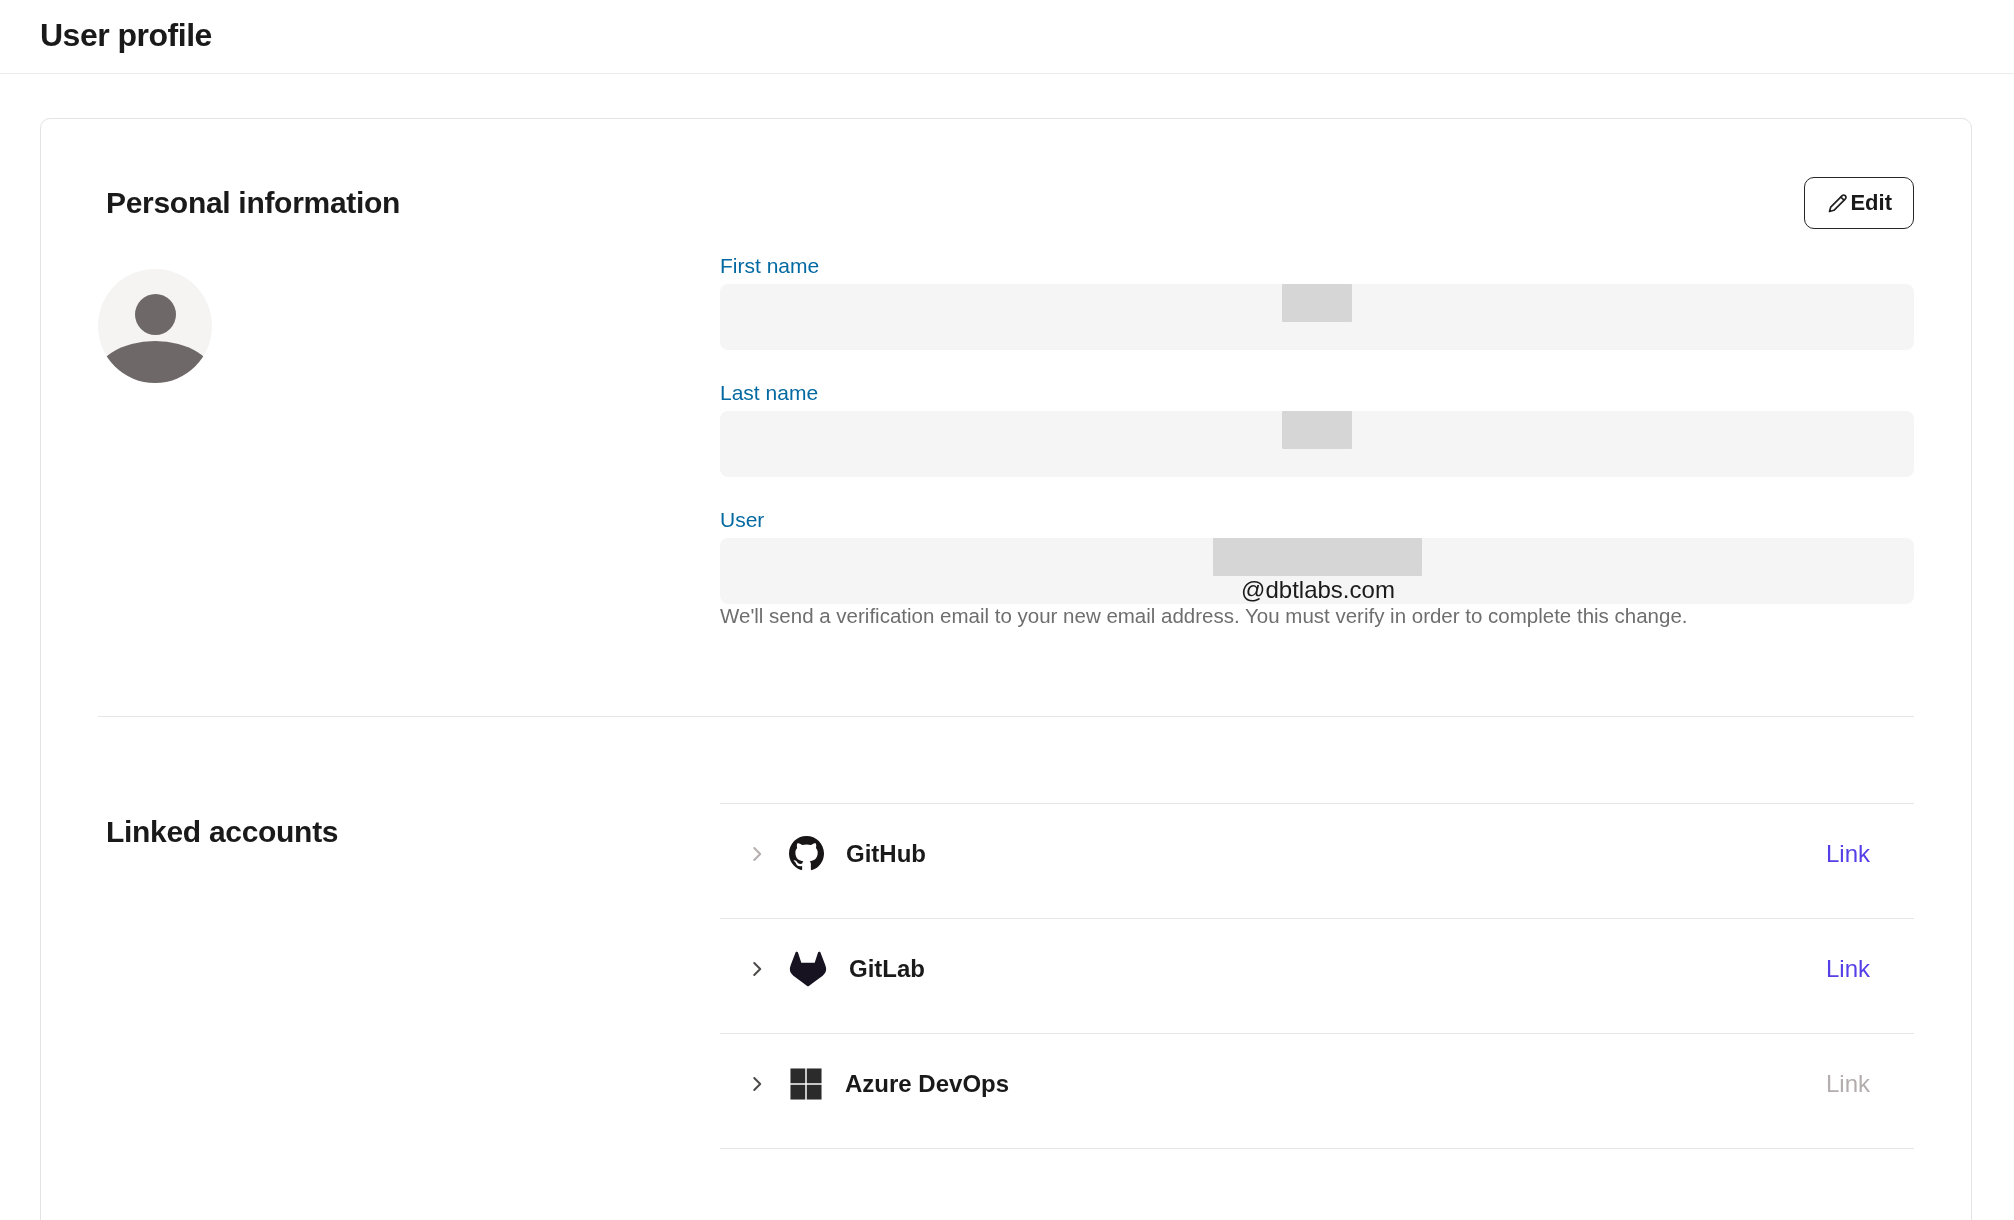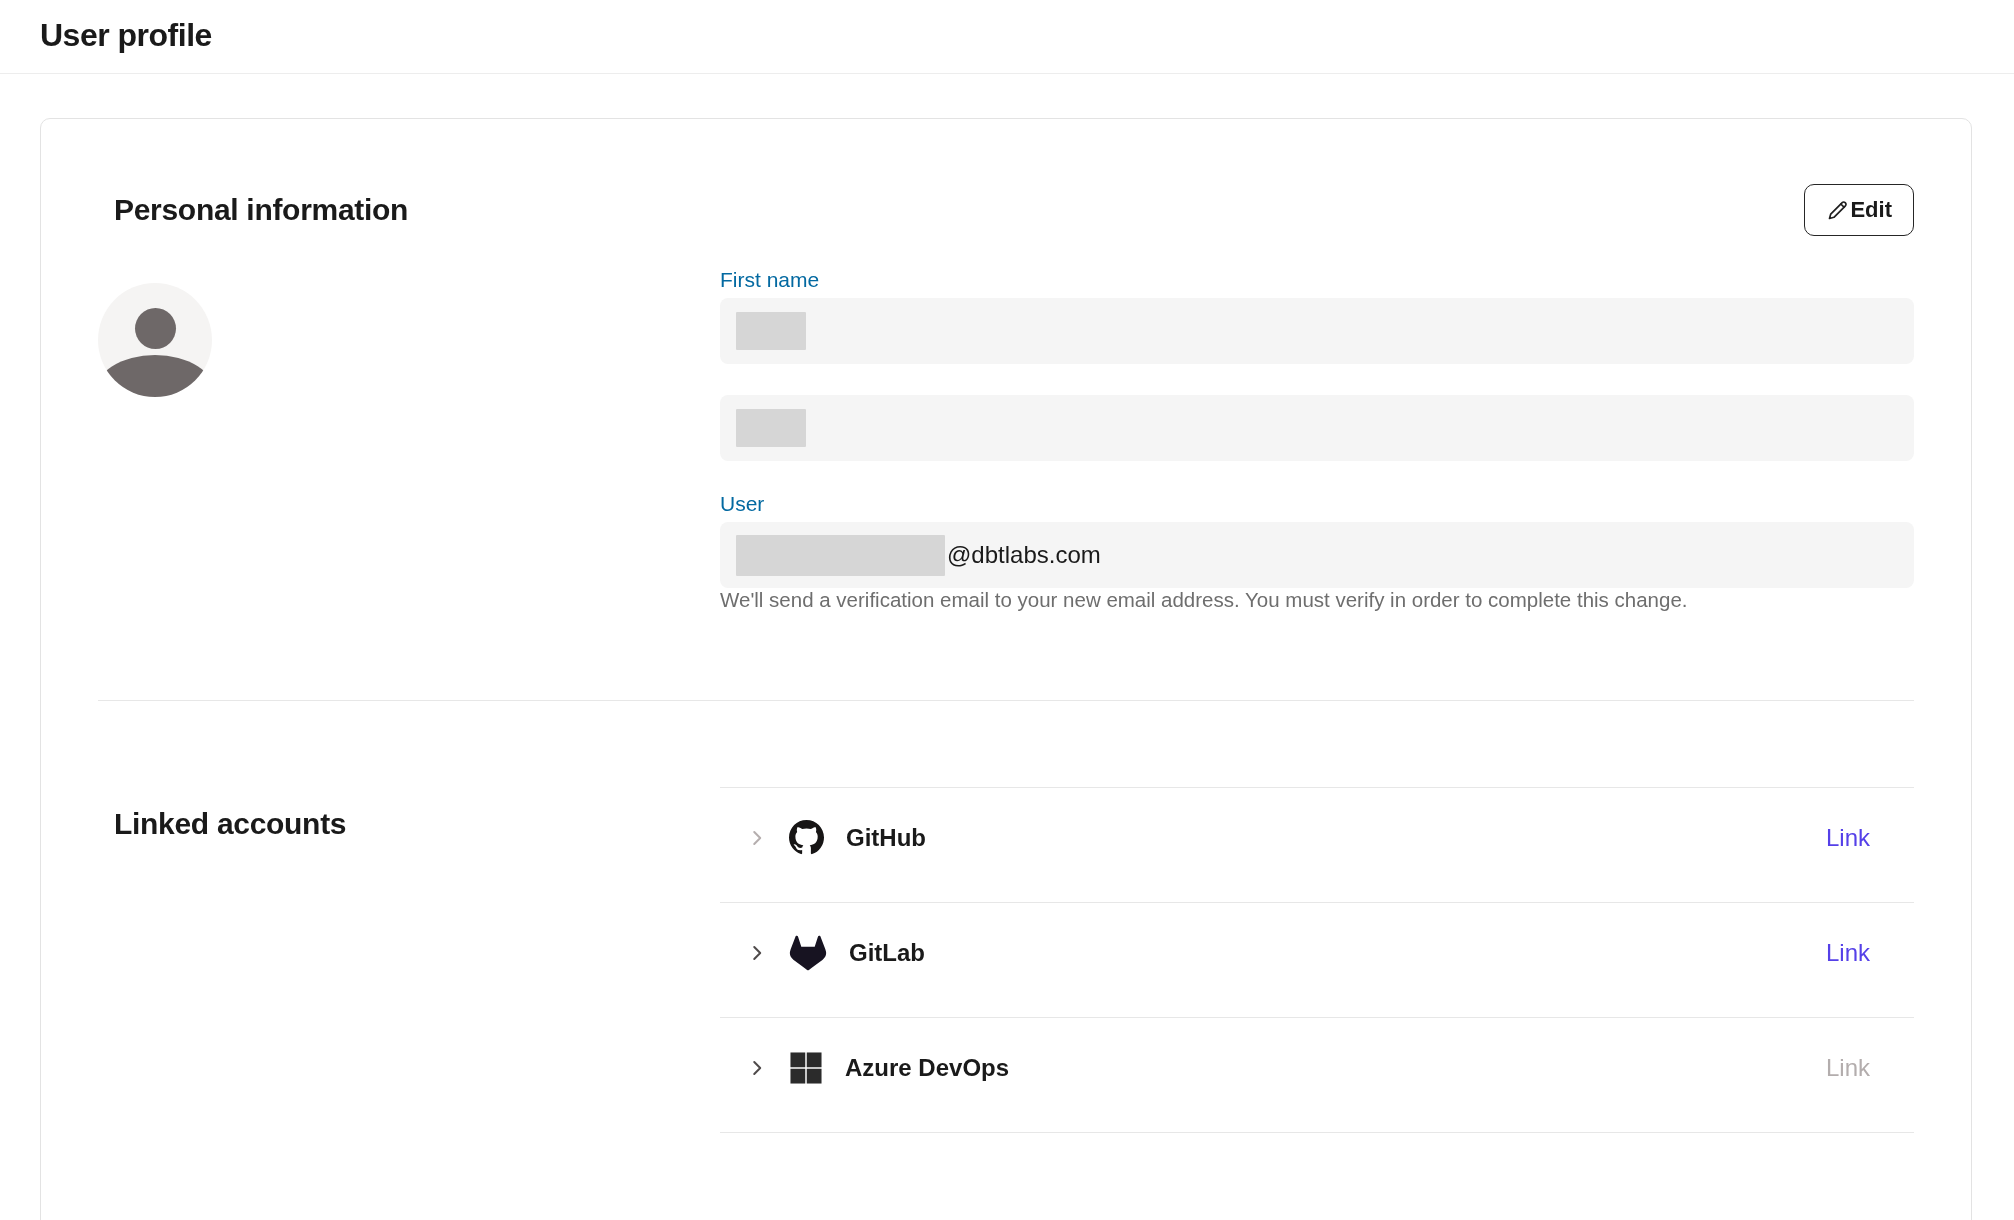--- a/index.html
+++ b/index.html
@@ -34,21 +34,21 @@
     background: #fff;
     padding: 0 57px;
   }
   .section-head {
     display: flex;
     align-items: center;
     justify-content: space-between;
     padding-top: 58px;
   }
   .section-title {
-    margin: 16px;
+    margin: 8px;
     font-size: 30px;
     font-weight: 600;
     letter-spacing: -0.3px;
     line-height: 34px;
   }
   .edit-btn {
     display: inline-flex;
     align-items: center;
     height: 52px;
     padding: 0 21px;
@@ -96,20 +96,21 @@
     margin-bottom: 6px;
   }
   .field {
     height: 66px;
     background: #f5f5f5;
     border-radius: 8px;
     display: flex;
     align-items: center;
     padding: 0 16px;
     margin-bottom: 31px;
+    flex-direction: column;
   }
   .field.email-field { margin-bottom: 0; }
   .redact { background: #d6d6d6; border-radius: 1px; }
   .redact.small { width: 70px; height: 38px; }
   .redact.wide  { width: 209px; height: 41px; }
   .email-text {
     font-size: 24px;
     font-weight: 500;
     color: #1a1a1a;
     margin-left: 2px;
@@ -197,20 +198,21 @@
         <div class="avatar-shoulders"></div>
       </div>
     </div>
 
     <div class="form-col">
       <div class="field-label">First name</div>
       <div class="field">
         <div class="redact small"></div>
       </div>
 
+      <div class="field-label">Last name</div>
       <div class="field">
         <div class="redact small"></div>
       </div>
 
       <div class="field-label">User</div>
       <div class="field email-field">
         <div class="redact wide"></div>
         <span class="email-text">@dbtlabs.com</span>
       </div>
       <div class="help-text">We'll send a verification email to your new email address. You must verify in order to complete this change.</div>

